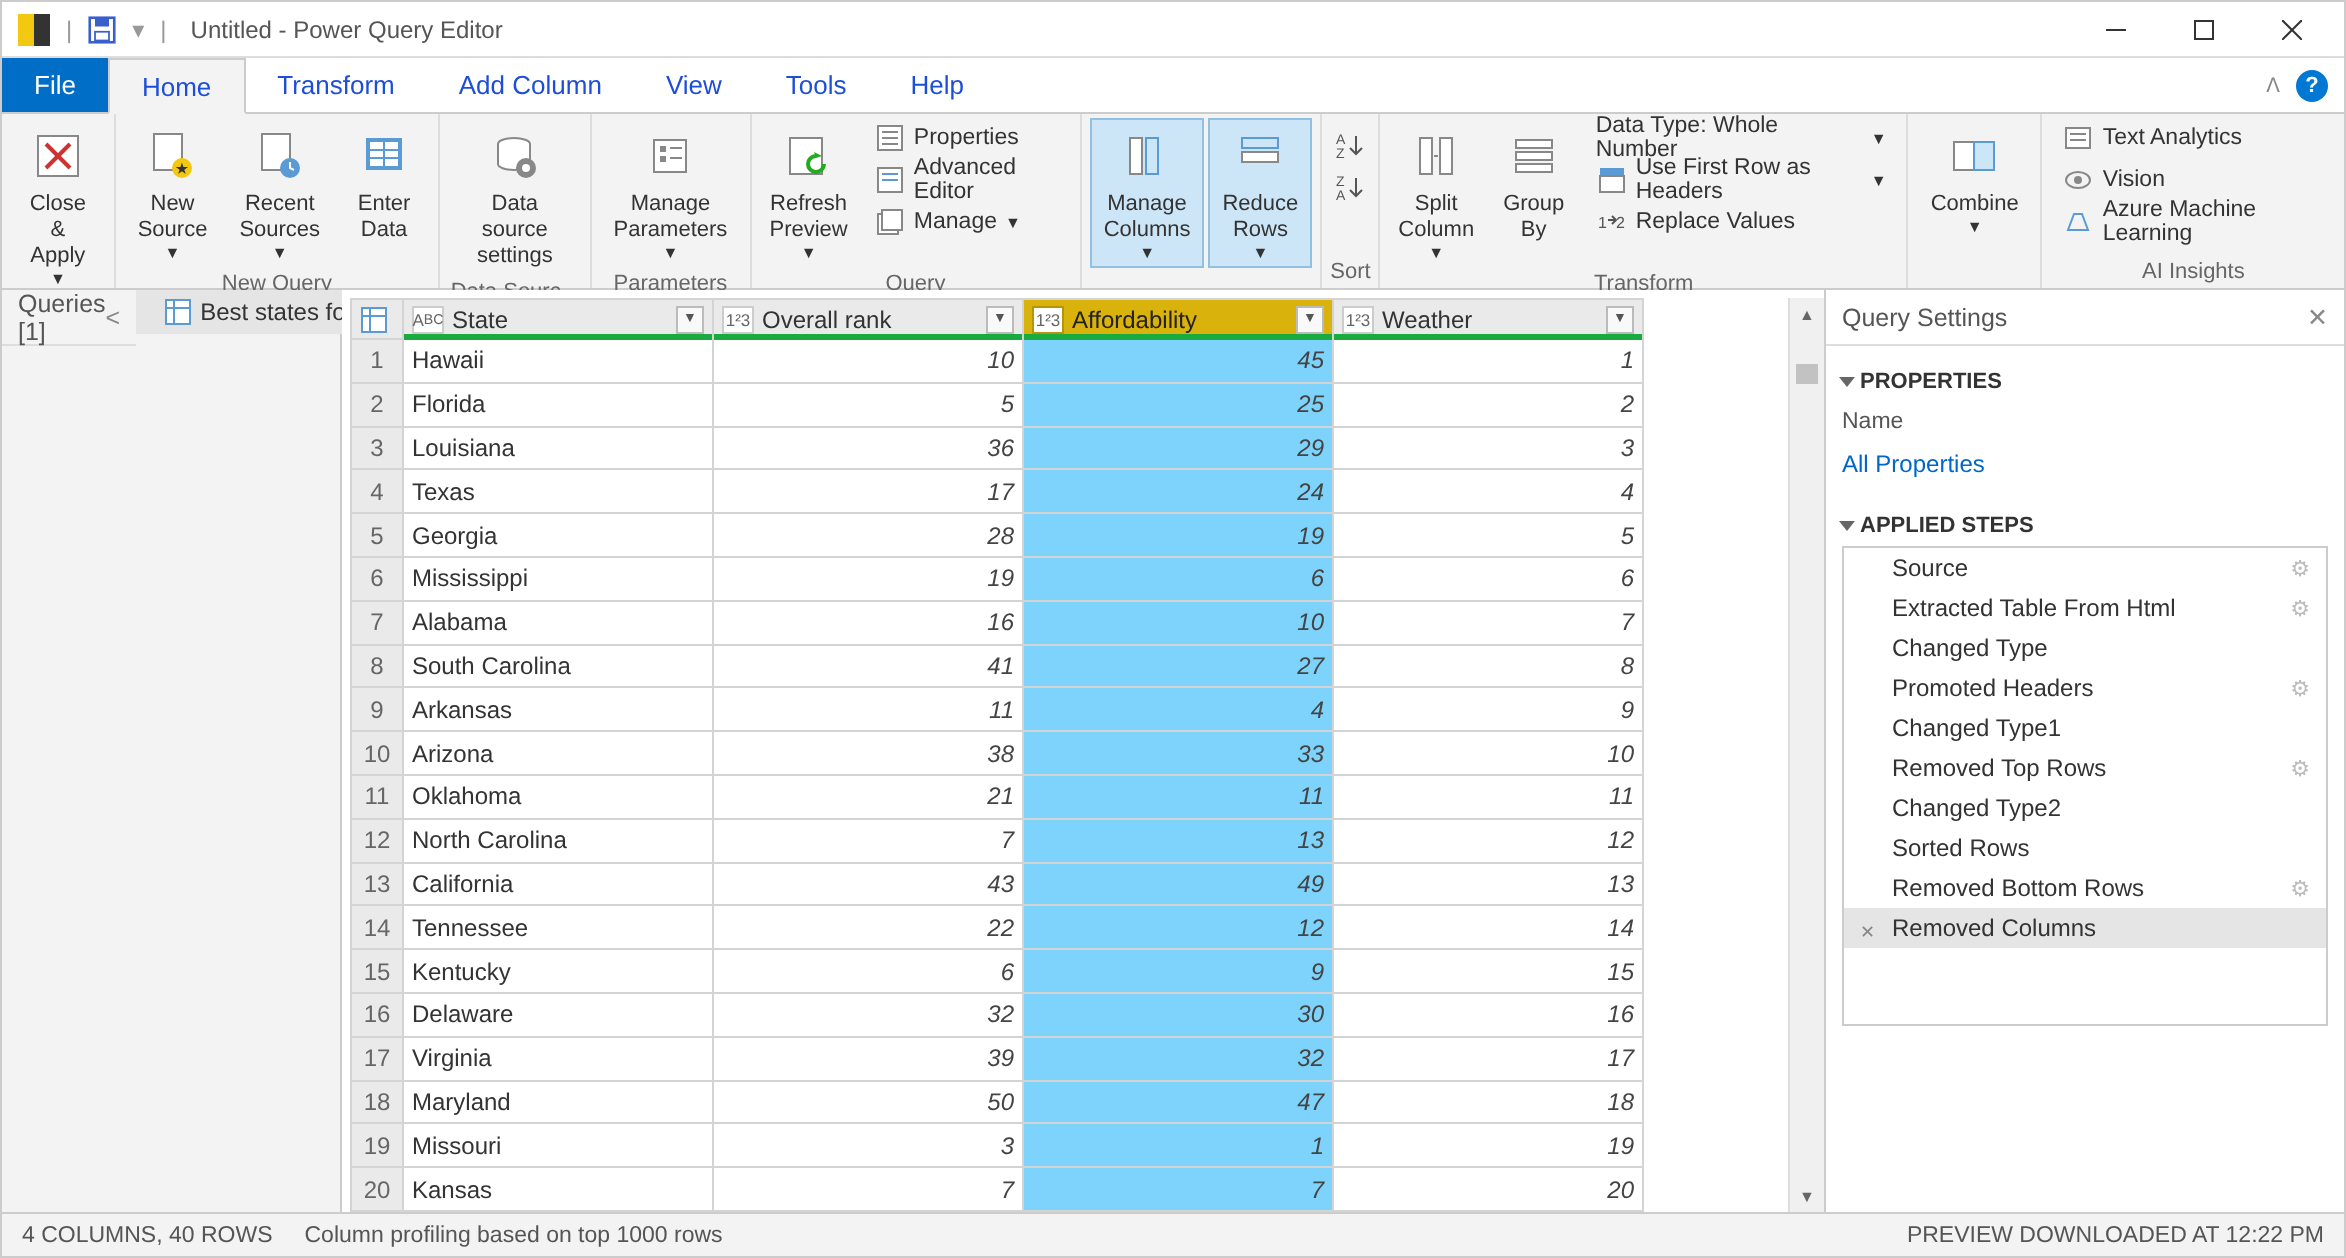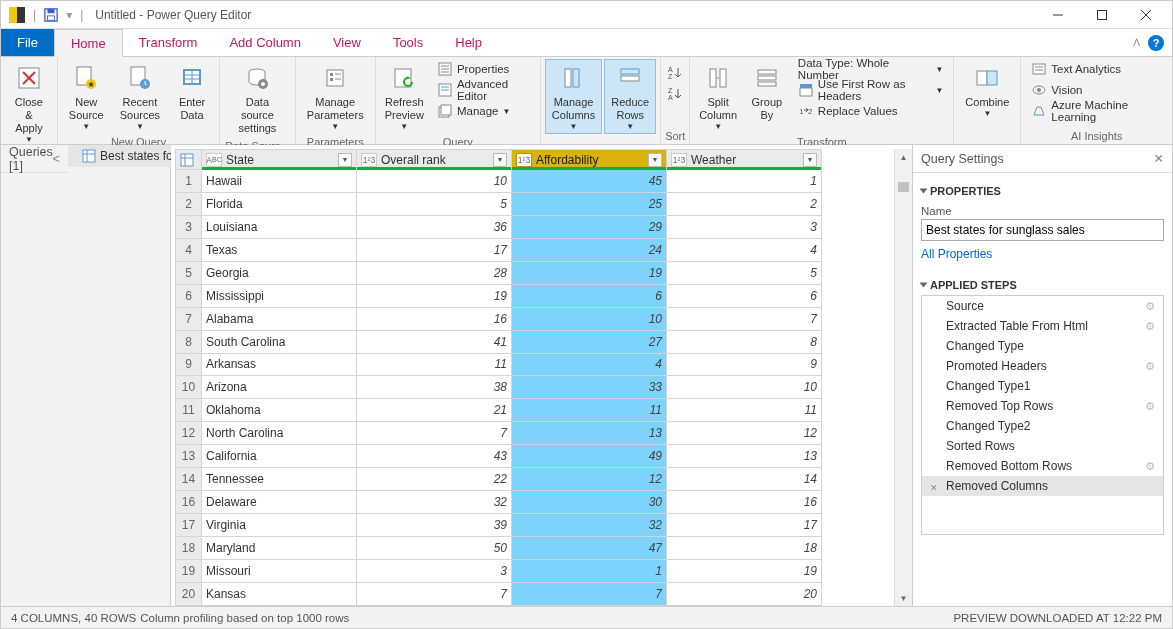--- a/index.html
+++ b/index.html
@@ -42,21 +42,21 @@
     display: flex;
     align-items: stretch;
     background: #fff;
     border-bottom: 1px solid #ccc;
   }
   .menutab {
     padding: 0 16px;
     display: flex;
     align-items: center;
     font-size: 13px;
-    color: #be185d;
+    color: #1d4ed8;
     cursor: pointer;
   }
   .menutab.file {
     background: #006ec7;
     color: #fff;
   }
   .menutab.active {
     background: #f3f3f3;
     border: 1px solid #ccc;
     border-bottom-color: #f3f3f3;
@@ -233,21 +233,21 @@
   
   .status {
     height: 22px;
     background: #f3f3f3;
     border-top: 1px solid #ccc;
     display: flex;
     align-items: center;
     padding: 0 10px;
     font-size: 11.5px;
     color: #555;
-    gap: 4px;
+    gap: 16px;
   }
   .status .right{margin-left:auto;}
   svg{display:block;}
 </style>
 </head>
 <body>
 
 <div class="titlebar">
   <div class="logo"></div>
   <span class="sep">|</span>
@@ -756,20 +756,27 @@
     <td class="num">13</td>
   </tr>
             <tr>
     <td class="rownum">14</td>
     <td>Tennessee</td>
     <td class="num">22</td>
     <td class="num selcol">12</td>
     <td class="num">14</td>
   </tr>
             <tr>
+    <td class="rownum">15</td>
+    <td>Kentucky</td>
+    <td class="num">6</td>
+    <td class="num selcol">9</td>
+    <td class="num">15</td>
+  </tr>
+            <tr>
     <td class="rownum">16</td>
     <td>Delaware</td>
     <td class="num">32</td>
     <td class="num selcol">30</td>
     <td class="num">16</td>
   </tr>
             <tr>
     <td class="rownum">17</td>
     <td>Virginia</td>
     <td class="num">39</td>
@@ -813,21 +820,20 @@
   <div class="settings">
     <div class="panel-hdr">
       <span>Query Settings</span>
       <span class="coll">✕</span>
     </div>
     <div class="content">
       <div class="collapser">
           <span class="sect-title">PROPERTIES</span>
         </div>
       <div class="fld-label">Name</div>
-      <input class="txtinput" type="text" value="Best states for sunglass sales" style="">
       <div><span class="link">All Properties</span></div>
       <div class="collapser" style="margin-top:8px;">
           <span class="sect-title">APPLIED STEPS</span>
         </div>
       <div class="steps" id="steps">
           <div class="step">
             <span>Source</span>
             <span class="gear">⚙</span>
           </div>
           <div class="step">

